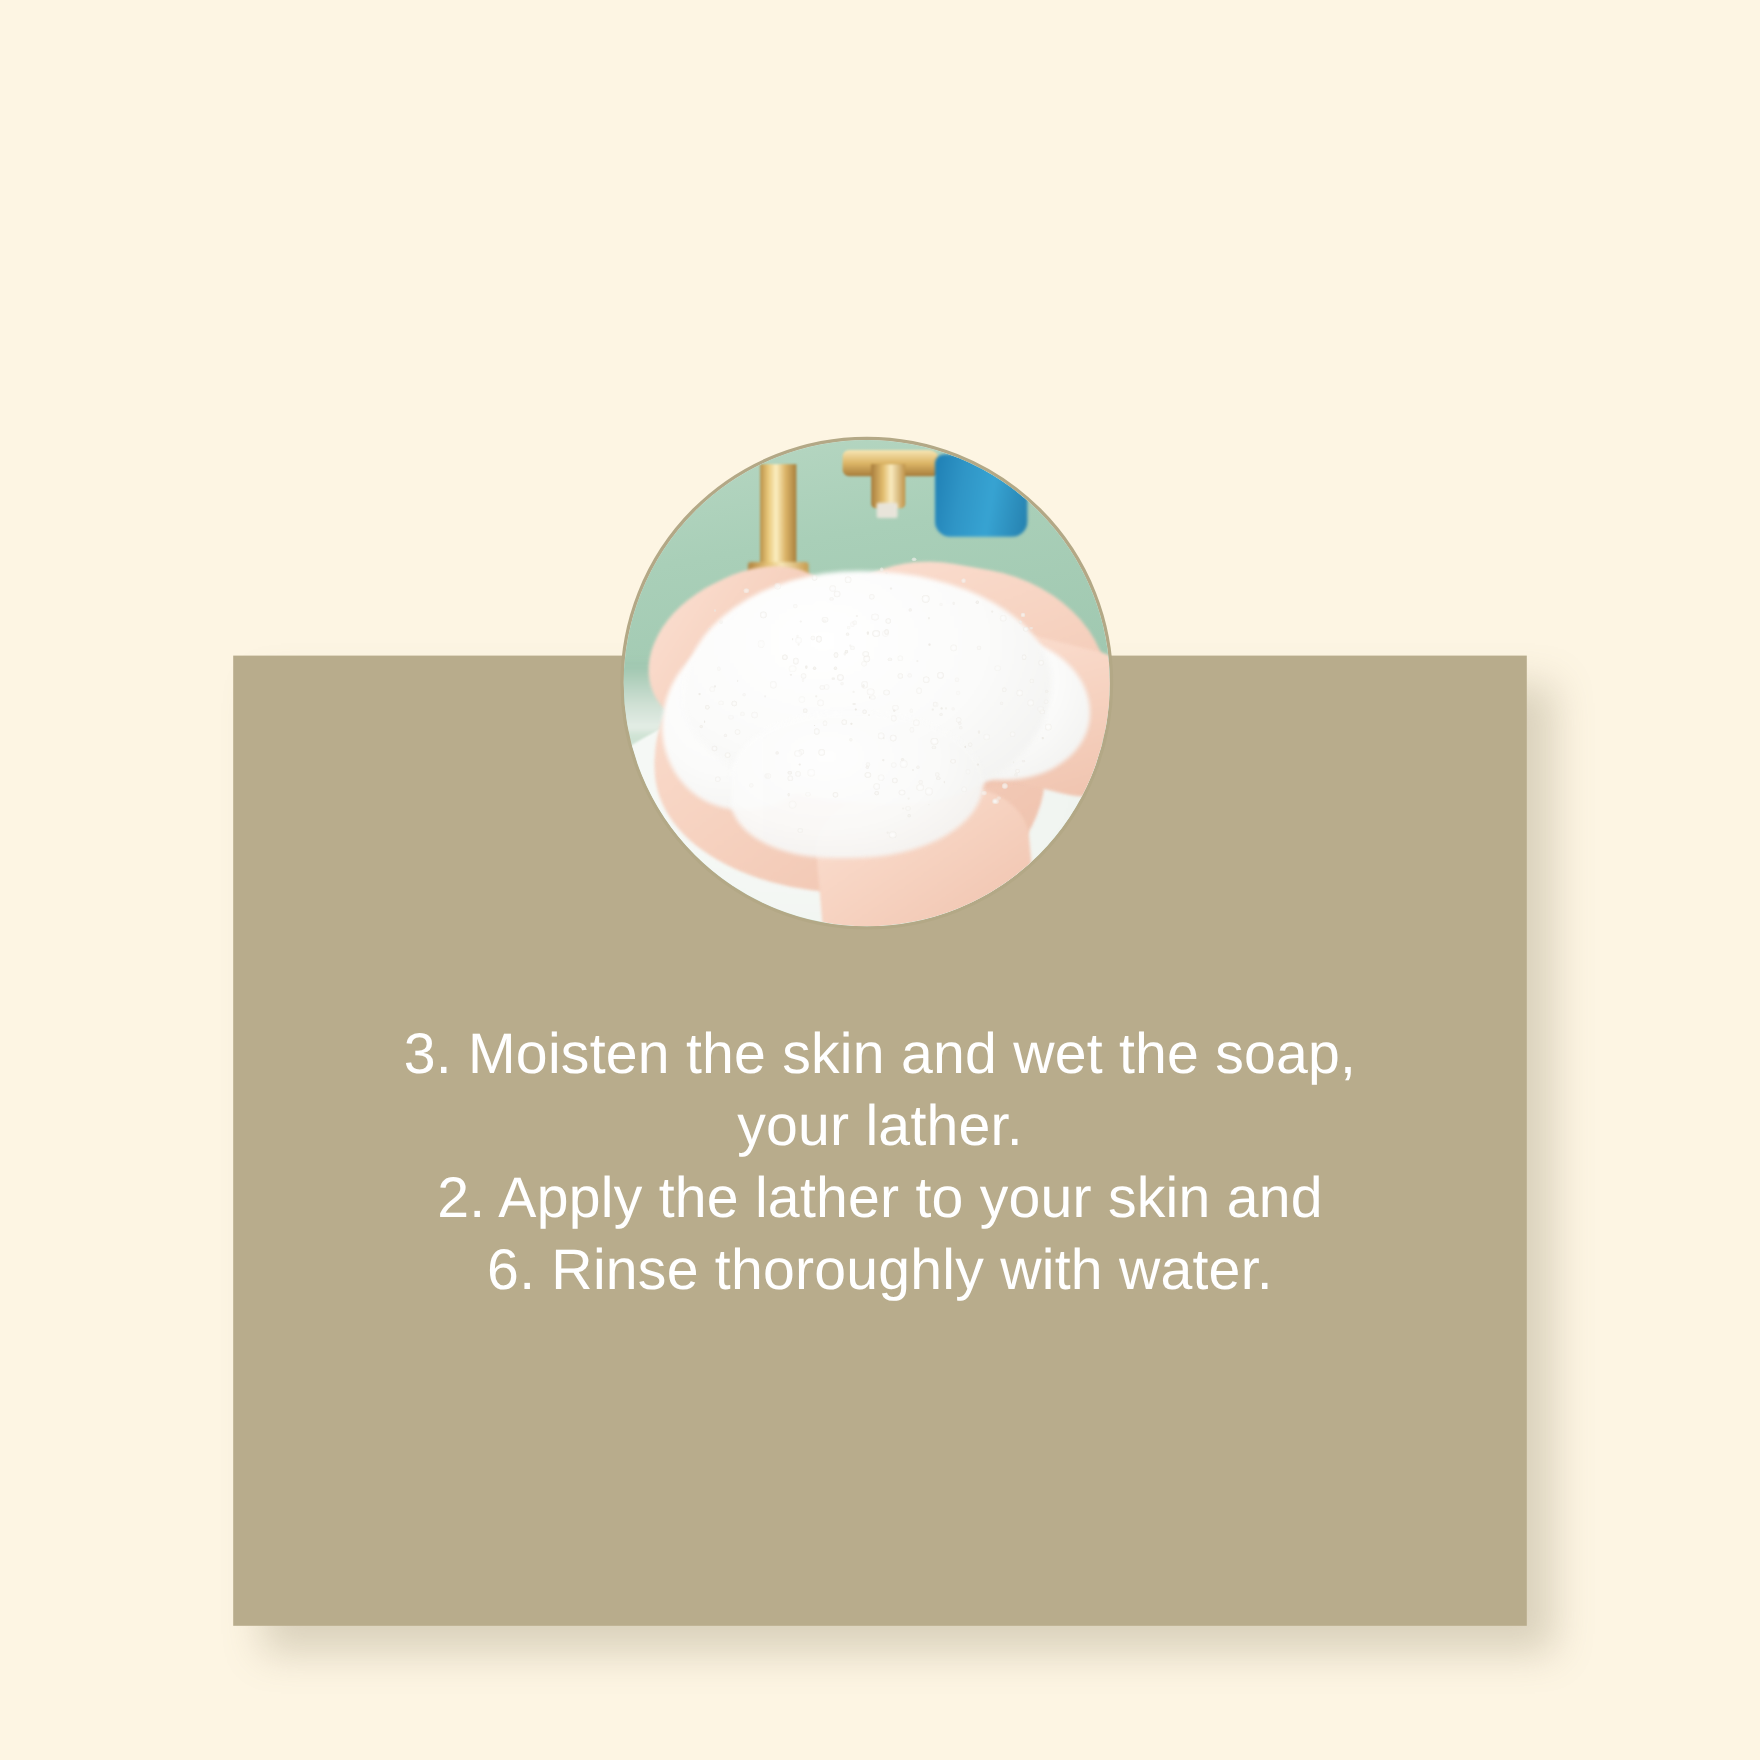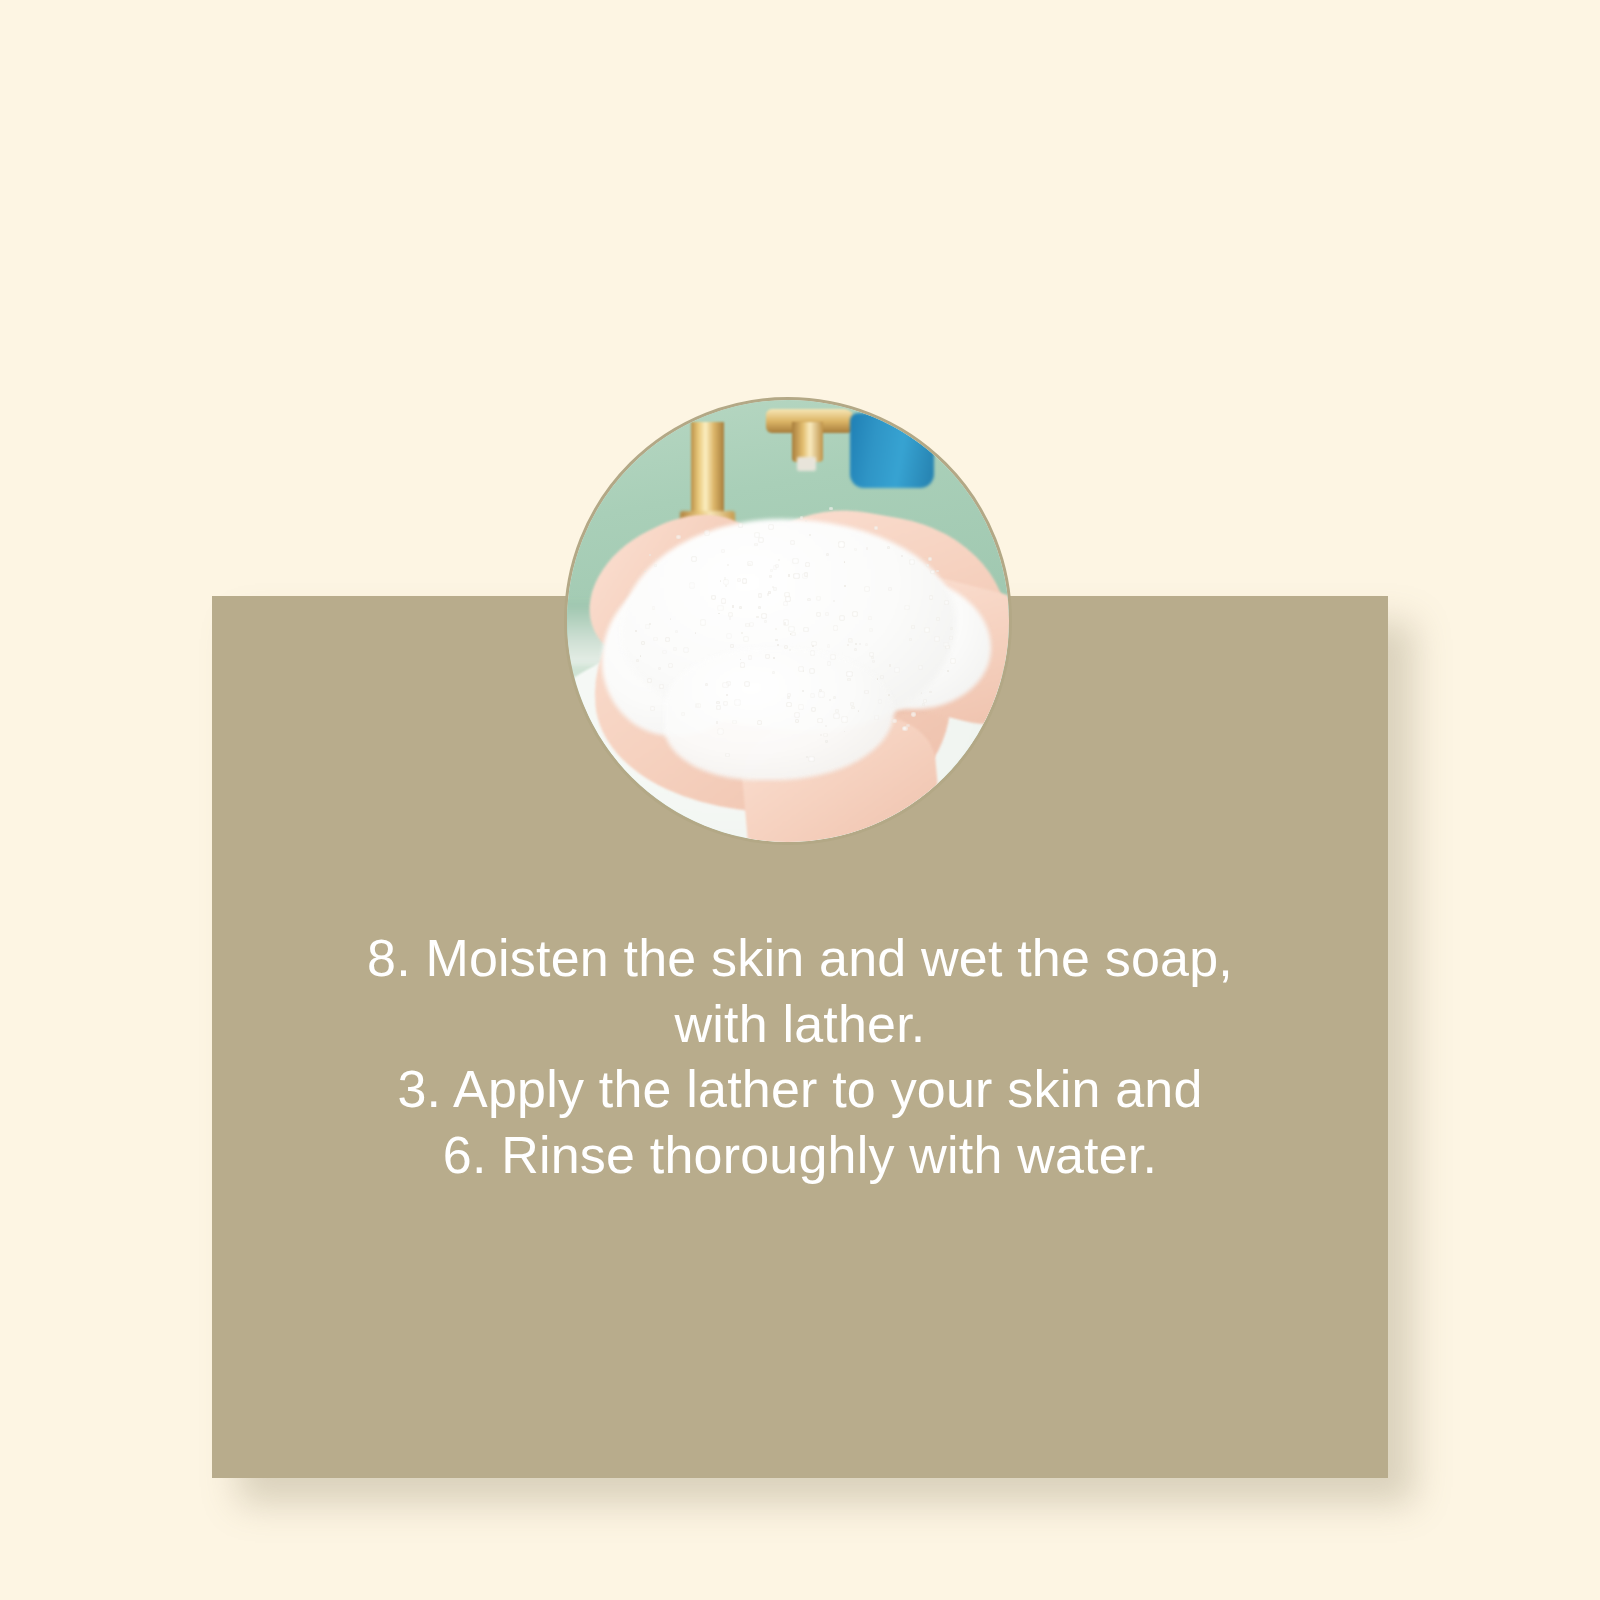--- a/index.html
+++ b/index.html
@@ -302,23 +302,23 @@
   }
 </style>
 </head>
 <body>
 
 <div class="poster">
 
 
   <div class="panel">
     <div class="instructions">
-      <span class="step">8. Moisten the skin and wet the soap,</span>
-      <span class="step">with lather.</span>
-      <span class="step">3. Apply the lather to your skin and</span>
+      <span class="step">3. Moisten the skin and wet the soap,</span>
+      <span class="step">your lather.</span>
+      <span class="step">2. Apply the lather to your skin and</span>
       <span class="step">6. Rinse thoroughly with water.</span>
     </div>
   </div>
 
   <div class="photo-wrap">
     <div class="photo">
       <div class="counter-top"></div>
       <div class="counter-edge"></div>
       <div class="basin"></div>
       <div class="drain"></div>

